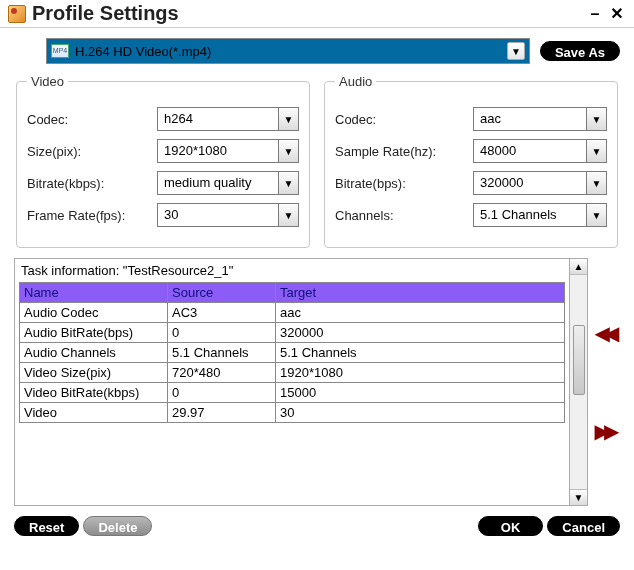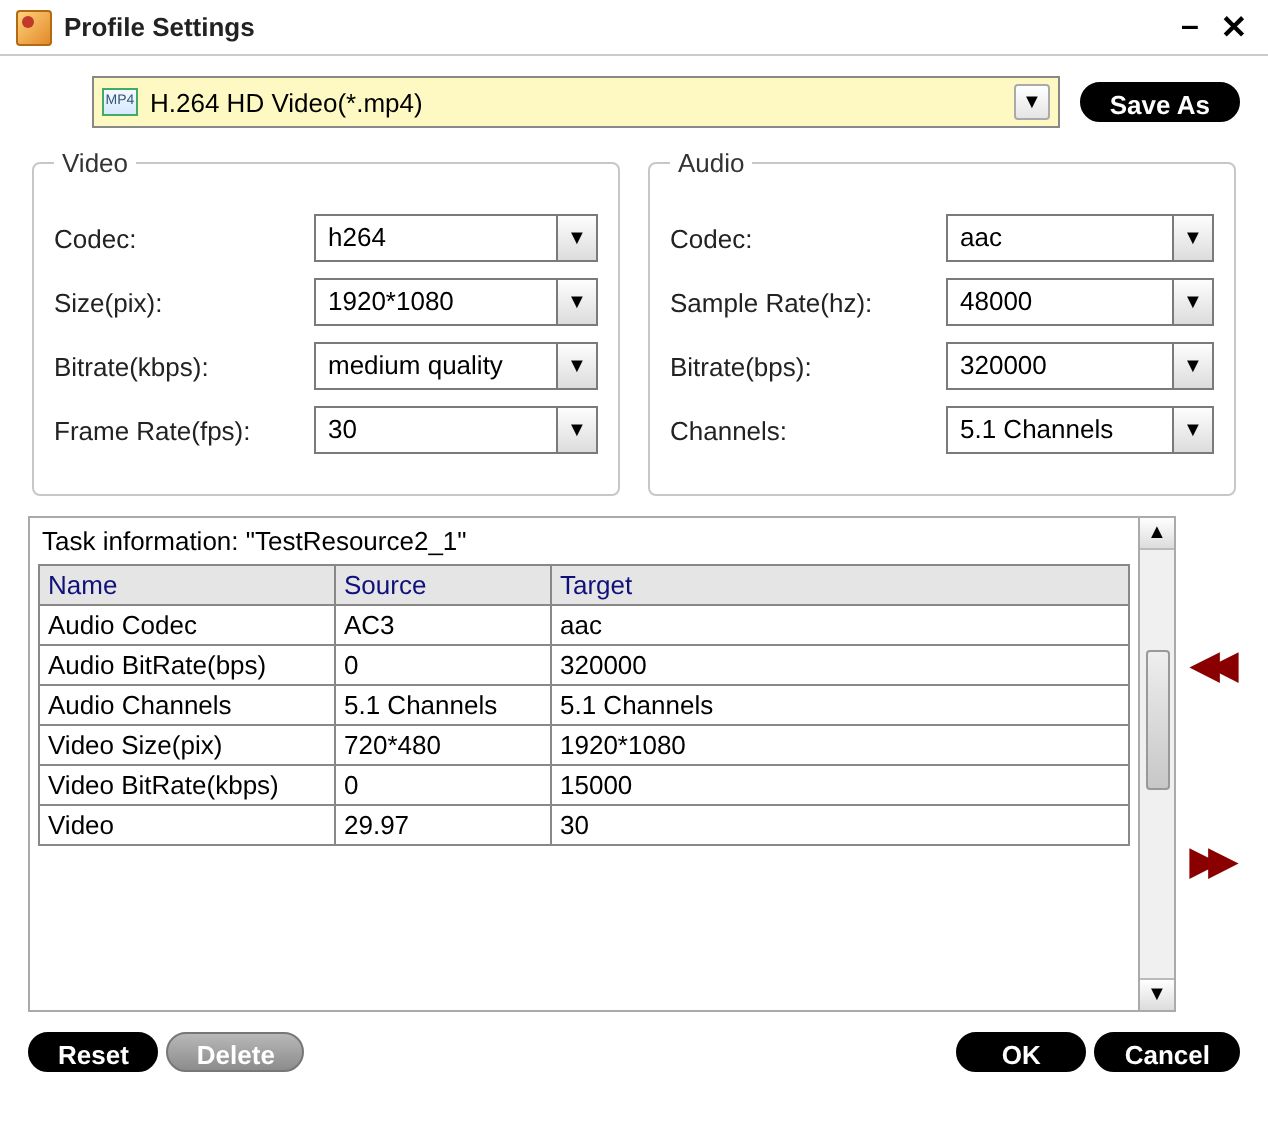--- a/index.html
+++ b/index.html
@@ -31,21 +31,21 @@
   }
   .titlebar .icon-box::before {
     content:"";
     position:absolute; left:2px; top:2px;
     width:6px; height:6px;
     border-radius:50%;
     background:#c0392b;
   }
   .titlebar .title {
     font-weight: bold;
-    font-size: 13px;
+    font-size: 20px;
     color: #222;
     flex:1;
   }
   .titlebar .win-btn {
     width: 18px;
     text-align: center;
     font-weight: bold;
     font-size: 16px;
     cursor: pointer;
     color:#000;
@@ -57,21 +57,21 @@
     padding: 10px 14px 4px 46px;
     gap:10px;
   }
   .profile-select {
     flex:1;
     display:flex;
     align-items:center;
     border:1px solid #888;
     border-radius:0;
     height:26px;
-    background:#fef9c3;
+    background:#0369a1;
     padding:0 4px;
     position:relative;
   }
   .profile-select .pf-icon {
     width:18px; height:14px;
     border:1px solid #4a6; font-size:7px; line-height:12px;
     text-align:center; color:#357; margin-right:6px;
     background:linear-gradient(#f4f9ff,#d8e8ff);
   }
   .profile-select .pf-text { flex:1; font-size:13px; }
@@ -167,21 +167,21 @@
   }
   table.info th, table.info td {
     border:1px solid #888;
     font-size:13px;
     padding:2px 4px;
     text-align:left;
     vertical-align:top;
     height:20px;
   }
   table.info th {
-    background:#e5e5e5;
+    background:#8b5cf6;
     color:#10107a;
     font-weight:normal;
   }
   .col-name { width:148px; }
   .col-src { width:108px; }
   .col-tgt { width:auto; }
   .vscroll {
     width:18px;
     border:1px solid #aaa;
     border-left:none;

